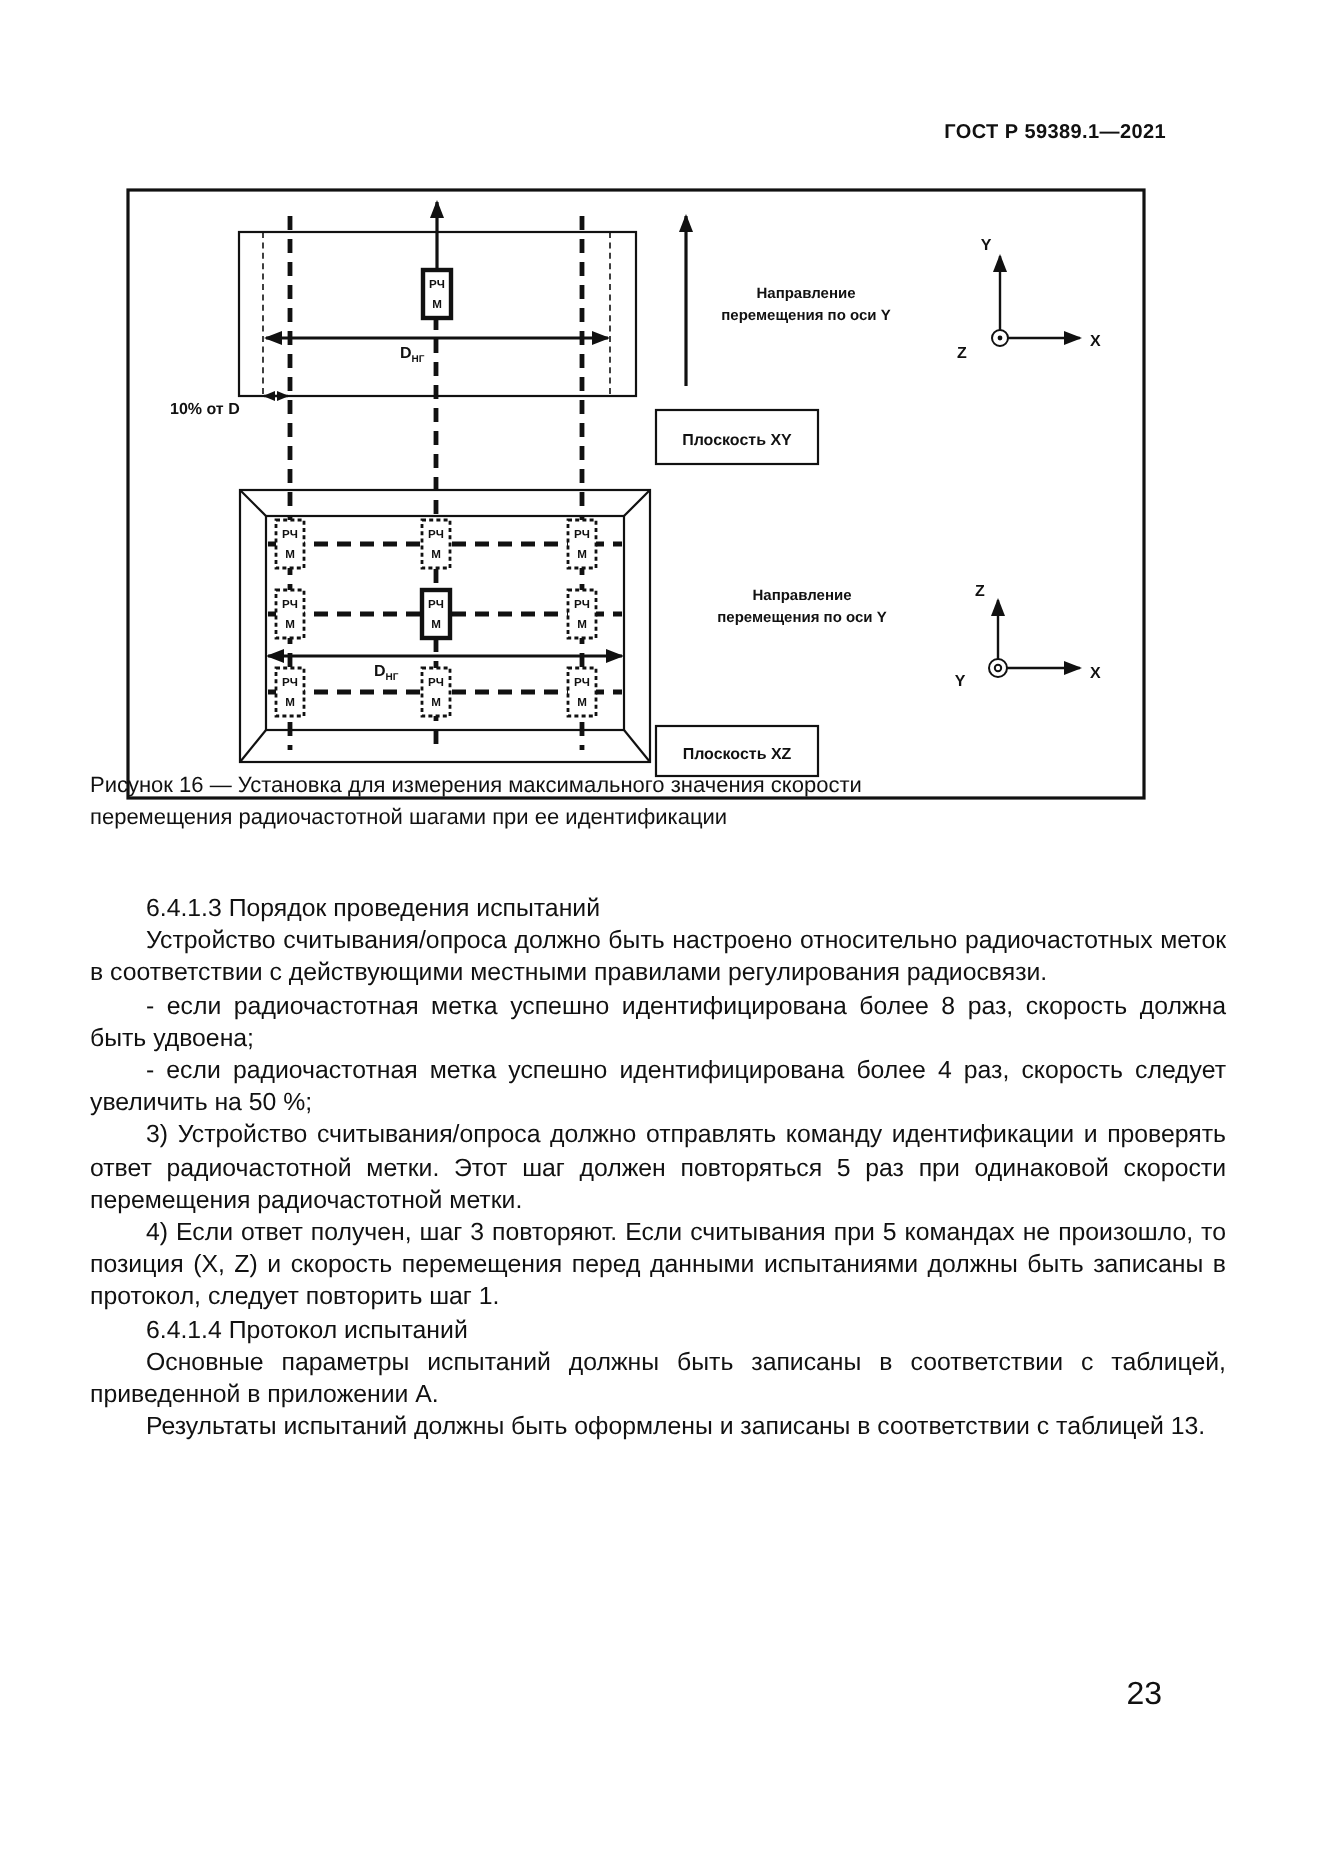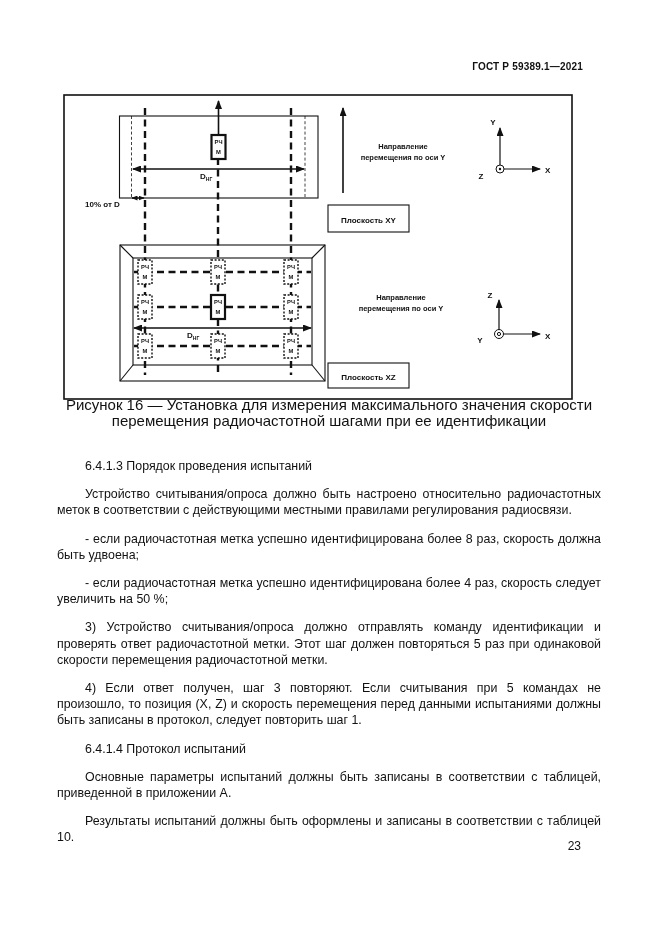--- a/index.html
+++ b/index.html
@@ -7,29 +7,29 @@
     width:661px; height:935px; background:#ffffff; position:relative;
     font-family:"Liberation Sans", sans-serif; color:#111;
     -webkit-font-smoothing:antialiased;
   }
   .header {
     position:absolute; top:61px; right:78px;
     font-size:10px; font-weight:bold; letter-spacing:0.2px;
   }
   .figure-wrap { position:absolute; left:63px; top:94px; width:510px; height:306px; }
   .caption {
-    position:absolute; left:45px; top:397px; width:568px;
-    text-align:center; font-size:15px; line-height:16px;
+    position:absolute; left:45px; top:385px; width:568px;
+    text-align:left; font-size:11px; line-height:16px;
   }
   .body-text {
     position:absolute; left:45px; top:446px; width:568px;
     font-size:12.4px; line-height:16.2px; text-align:justify;
   }
-  .body-text p { margin:12px; text-indent:28px; }
-  .page-num { position:absolute; top:839px; right:80px; font-size:12px; }
+  .body-text p { margin:0; text-indent:28px; }
+  .page-num { position:absolute; top:839px; right:80px; font-size:16px; }
 
   
   svg text { fill:#111; font-family:"Liberation Sans", sans-serif; font-weight:bold; }
   .solid   { fill:none; stroke:#111; stroke-width:1.1; }
   .border  { fill:none; stroke:#111; stroke-width:1.6; }
   .dthick  { fill:none; stroke:#111; stroke-width:2.4; stroke-dasharray:7 4.5; }
   .dthin   { fill:none; stroke:#111; stroke-width:0.8; stroke-dasharray:3 2.2; }
   .arrow   { fill:none; stroke:#111; stroke-width:1.6; }
   .arrow-thin { fill:none; stroke:#111; stroke-width:1.2; }
   .tag-solid  { fill:#fff; stroke:#111; stroke-width:2.2; }
@@ -198,16 +198,16 @@
 
 <div class="body-text">
   <p>6.4.1.3 Порядок проведения испытаний</p>
   <p>Устройство считывания/опроса должно быть настроено относительно радиочастотных меток в соответствии с действующими местными правилами регулирования радиосвязи.</p>
   <p>- если радиочастотная метка успешно идентифицирована более 8 раз, скорость должна быть удвоена;</p>
   <p>- если радиочастотная метка успешно идентифицирована более 4 раз, скорость следует увеличить на 50 %;</p>
   <p>3) Устройство считывания/опроса должно отправлять команду идентификации и проверять ответ радиочастотной метки. Этот шаг должен повторяться 5 раз при одинаковой скорости перемещения радиочастотной метки.</p>
   <p>4) Если ответ получен, шаг 3 повторяют. Если считывания при 5 командах не произошло, то позиция (X, Z) и скорость перемещения перед данными испытаниями должны быть записаны в протокол, следует повторить шаг 1.</p>
   <p>6.4.1.4 Протокол испытаний</p>
   <p>Основные параметры испытаний должны быть записаны в соответствии с таблицей, приведенной в приложении А.</p>
-  <p>Результаты испытаний должны быть оформлены и записаны в соответствии с таблицей 10.</p>
+  <p>Результаты испытаний должны быть оформлены и записаны в соответствии с таблицей 13.</p>
 </div>
 
 <div class="page-num">23</div>
 
 </body></html>

